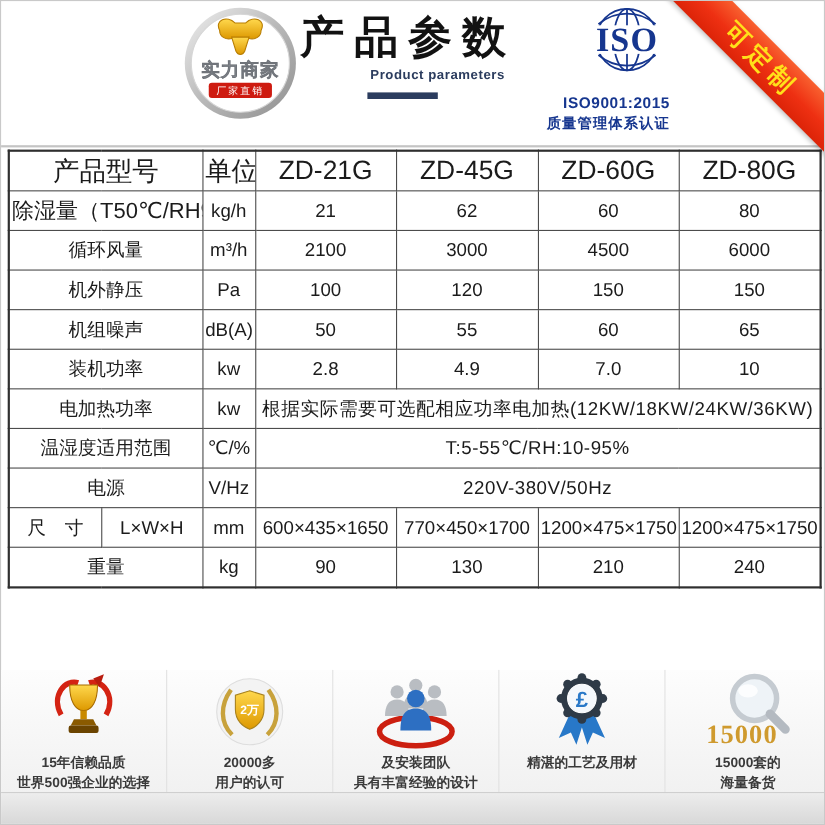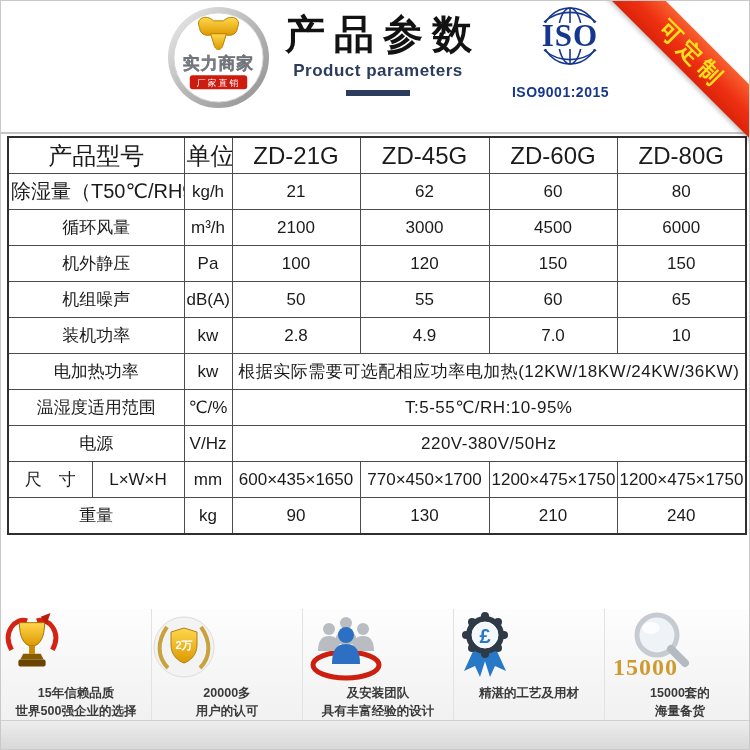--- a/index.html
+++ b/index.html
@@ -2,23 +2,23 @@
 <html><head>
 <meta charset="utf-8">
 <style>
   html,body{margin:0;padding:0;}
   body{width:750px;height:750px;background:#fff;font-family:"Liberation Sans","DejaVu Sans",sans-serif;overflow:hidden;}
   .page{position:relative;width:748px;height:748px;border:1px solid #c9c9c9;background:#fff;overflow:hidden;}
 
   
   .header{position:relative;height:131px;border-bottom:2px solid #c4c4c4;}
   .logo-badge{position:absolute;left:166px;top:5px;width:103px;height:103px;}
-  .title-block{position:absolute;left:284px;top:10px;width:186px;text-align:center;}
+  .title-block{position:absolute;left:272px;top:10px;width:186px;text-align:right;}
   .title-zh{font-size:40px;font-weight:900;color:#121212;letter-spacing:9px;line-height:1.15;white-space:nowrap;}
-  .title-en{margin-top:4px;font-size:17px;font-weight:bold;color:#2b3c5e;letter-spacing:.5px;white-space:nowrap;}
+  .title-en{margin-top:4px;font-size:12px;font-weight:bold;color:#2b3c5e;letter-spacing:.5px;white-space:nowrap;}
   .title-bar{margin:9px auto 0;width:64px;height:6px;background:#2b3c5e;}
   .iso-block{position:absolute;left:478px;top:2px;width:130px;text-align:right;color:#16368f;}
   .iso-cert1{font-size:14px;font-weight:bold;letter-spacing:.5px;margin-top:7px;}
   .iso-cert2{font-size:13px;font-weight:bold;letter-spacing:1px;margin-top:2px;}
   .ribbon{position:absolute;top:34px;right:-56px;width:226px;height:38px;line-height:38px;
     background:linear-gradient(180deg,#f8602f 0%,#ee3012 55%,#dc2408 100%);
     transform:rotate(45deg);text-align:center;color:#ffe11a;font-size:23px;font-weight:900;
     letter-spacing:5px;box-shadow:0 2px 5px rgba(0,0,0,.25);}
 
   
@@ -30,21 +30,21 @@
   td.unit{font-size:15px;}
   tr.head td{font-size:24px;}
   td.merged{font-size:16px;letter-spacing:.5px;}
   td.dim{font-size:14px;}
 
   
   .badges{position:absolute;left:0;top:608px;width:750px;height:112px;display:flex;
     background:linear-gradient(180deg,#fdfdfd,#f1f1f1);}
   .badge{flex:0 0 150px;text-align:center;position:relative;}
   .badge:not(:last-child){border-right:1px solid #e2e2e2;}
-  .badge .ico{height:72px;display:flex;align-items:flex-end;justify-content:flex-start;}
+  .badge .ico{height:72px;display:flex;align-items:flex-end;justify-content:center;}
   .badge .cap{margin-top:3px;font-size:12.5px;font-weight:600;color:#3a3a3a;line-height:1.45;}
 
   .bottom-strip{position:absolute;left:0;bottom:0;width:750px;height:28px;border-top:1px solid #cfcfcf;
     background:linear-gradient(180deg,#ededed,#d8d8d8);}
 
   svg text{font-family:"Liberation Sans","DejaVu Sans",sans-serif;}
   svg text.serif{font-family:"Liberation Serif","DejaVu Serif",serif;}
 </style>
 </head>
 <body>
@@ -88,20 +88,21 @@
           <circle cx="39" cy="33" r="28"></circle>
           <ellipse cx="39" cy="33" rx="12" ry="28"></ellipse>
           <path d="M13,19 A40,40 0 0 1 65,19"></path>
           <path d="M13,47 A40,40 0 0 0 65,47"></path>
           <line x1="39" y1="5" x2="39" y2="61"></line>
         </g>
         <rect x="2" y="20" width="74" height="26" fill="#ffffff"></rect>
         <text class="serif" x="39" y="43" text-anchor="middle" font-size="31" font-weight="bold" fill="#16368f" letter-spacing="1">ISO</text>
       </svg>
       <div class="iso-cert1">ISO9001:2015</div>
+      <div class="iso-cert2">质量管理体系认证</div>
     </div>
 
     <div class="ribbon">可定制</div>
   </div>
 
   <div class="table-wrap">
     <table class="spec">
       <colgroup>
           <col style="width:84px">
           <col style="width:92px">

